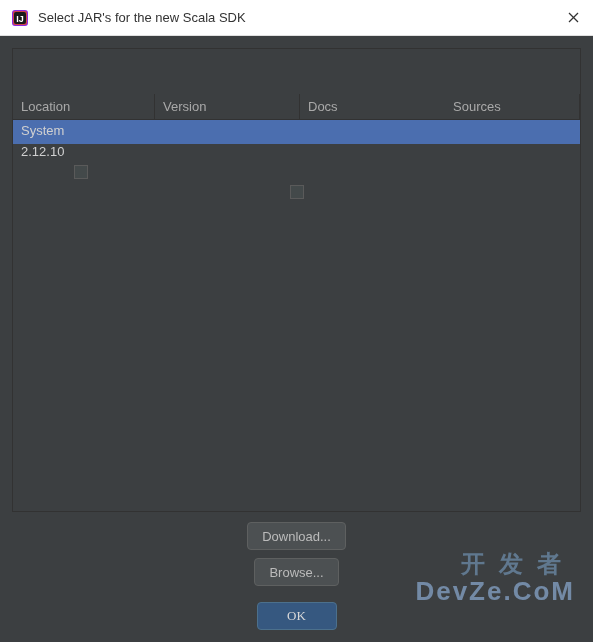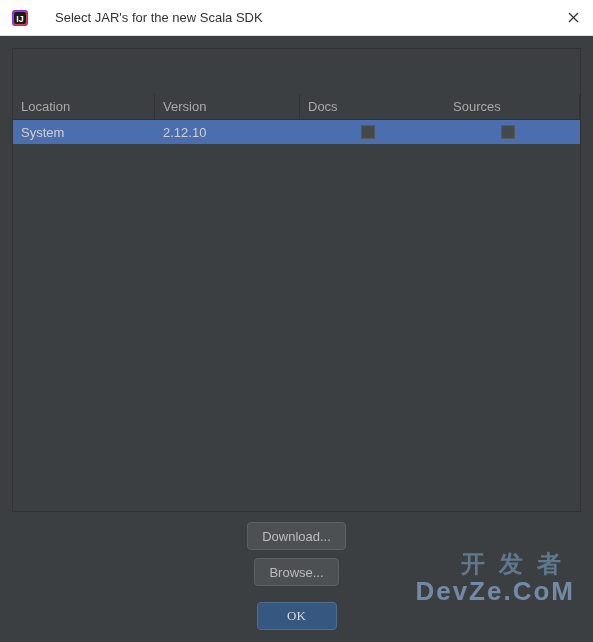--- a/index.html
+++ b/index.html
@@ -15,21 +15,20 @@
       overflow: hidden;
       position: relative;
     }
     .titlebar {
       height: 36px;
       background: #ffffff;
       border-bottom: 1px solid #e0e0e0;
       display: flex;
       align-items: center;
       padding: 0 10px;
-      gap: 17px;
     }
     .titlebar-icon {
       width: 20px;
       height: 20px;
       margin-right: 8px;
       display: flex;
       align-items: center;
       justify-content: center;
     }
     .titlebar-text {
@@ -79,20 +78,21 @@
     }
     .col-location { width: 142px; }
     .col-version { width: 145px; }
     .col-sources { width: 135px; }
     .col-docs { flex: 1; border-right: none; }
     .table-row {
       display: flex;
       height: 24px;
       background: #4b6eaf;
       cursor: pointer;
+      flex-direction: column;
     }
     .table-cell {
       color: #d0d0d0;
       font-size: 13px;
       padding: 3px 8px;
       display: flex;
       align-items: center;
     }
     .table-cell.center {
       justify-content: center;

